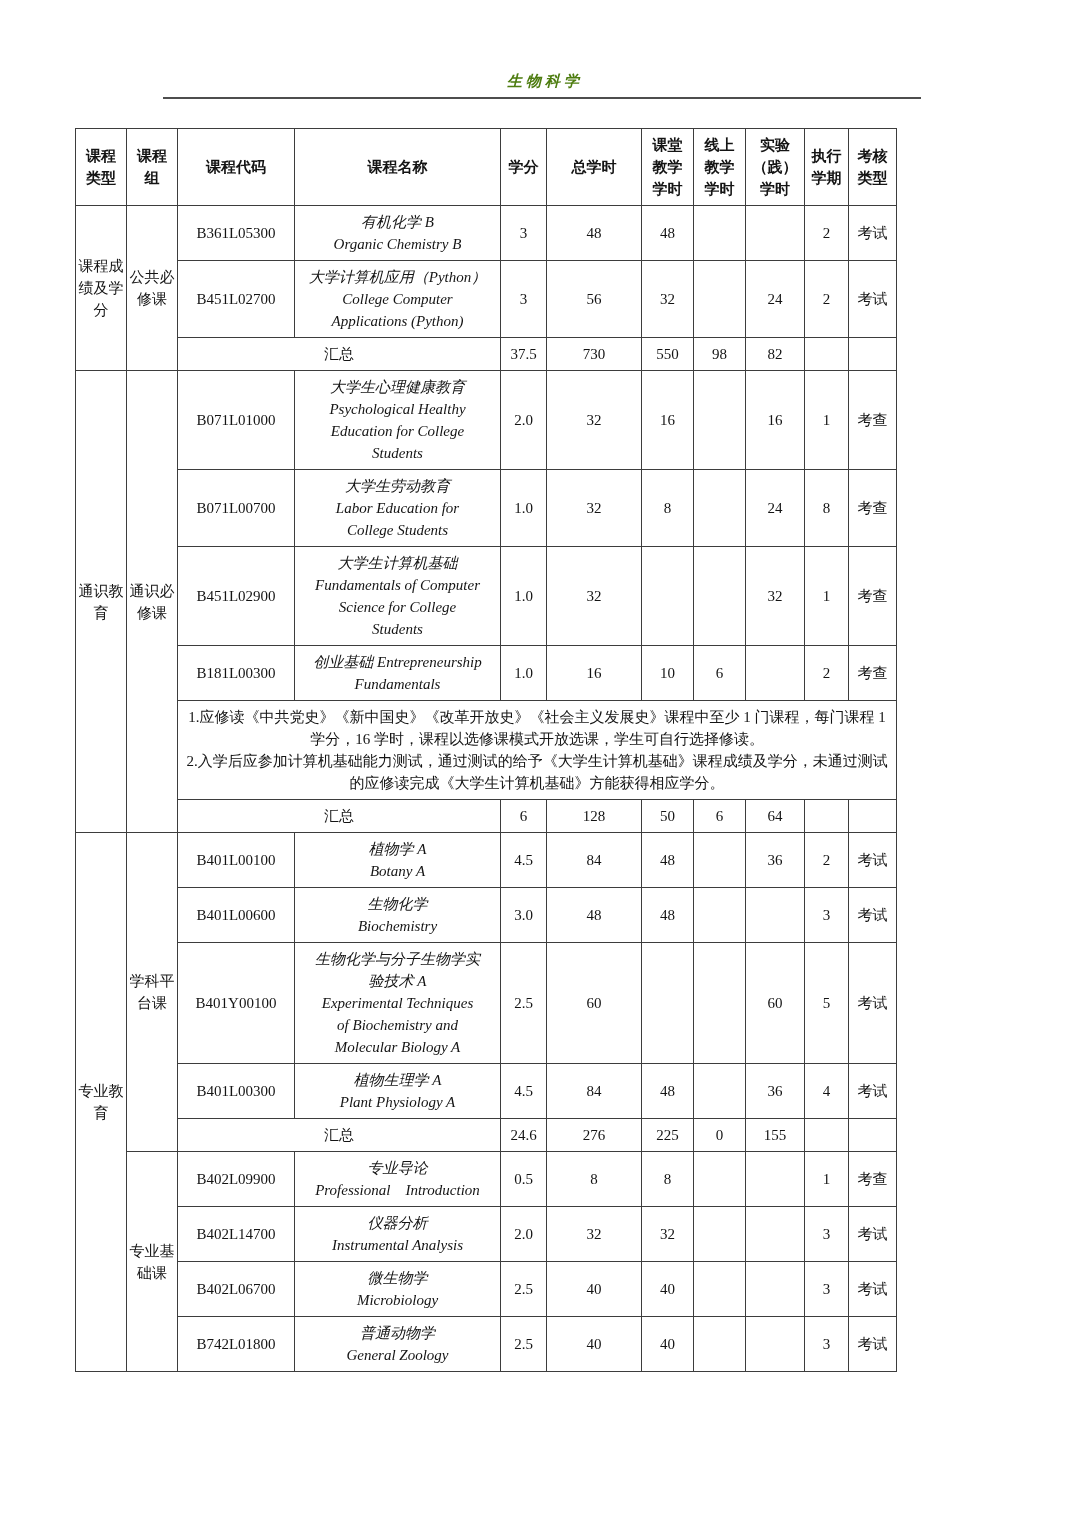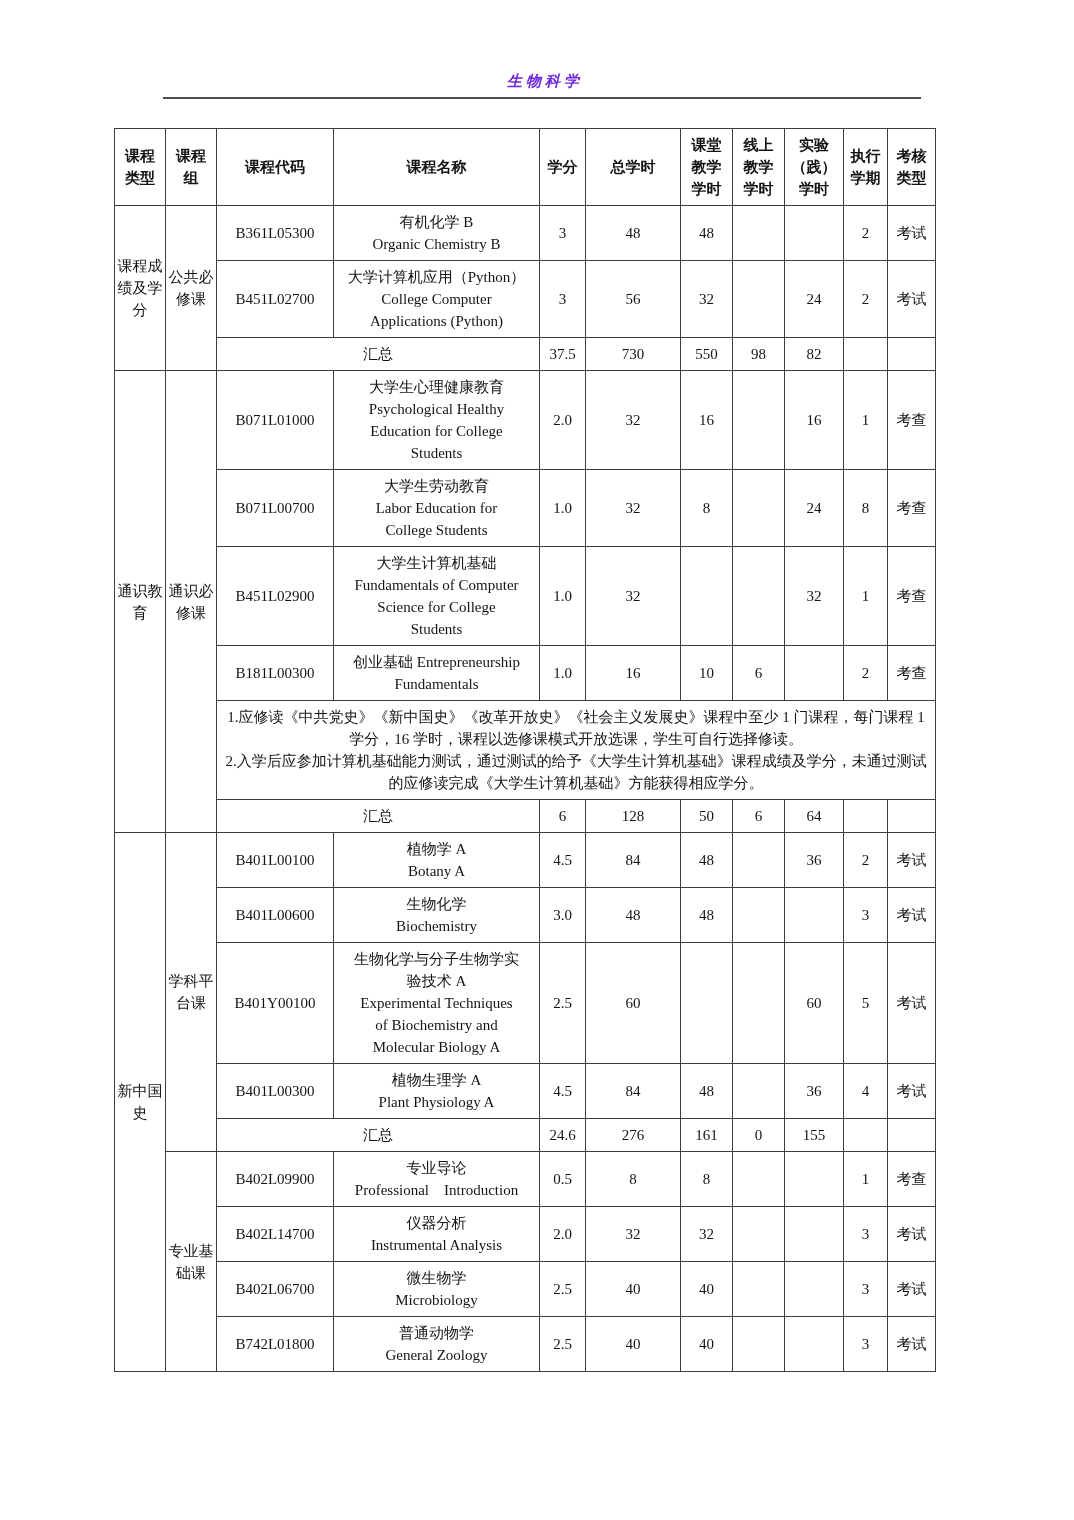--- a/index.html
+++ b/index.html
@@ -15,32 +15,32 @@
     background: #ffffff;
     overflow: hidden;
   }
   .doc-title {
     padding-top: 72px;
     text-align: center;
     font-size: 15px;
     font-weight: bold;
     font-style: italic;
     letter-spacing: 4px;
-    color: #6d28d9;
+    color: #4d7c0f;
     padding-left: 16px;
   }
   .title-rule {
     margin: 6px 0 0 163px;
     width: 758px;
     border-top: 2px solid #4e4e4e;
   }
   table.course {
     border-collapse: collapse;
     table-layout: fixed;
-    margin: 29px 0 0 114px;
+    margin: 29px 0 0 75px;
     width: 821px;
     border: 1.5px solid #3a3a3a;
   }
   table.course th, table.course td {
     border: 1px solid #3d3d3d;
     font-size: 15px;
     line-height: 22px;
     padding: 5px 2px;
     text-align: center;
     vertical-align: middle;
@@ -50,20 +50,21 @@
   table.course th {
     font-weight: bold;
     padding: 5px 1px;
   }
   td.vcell {
     padding: 5px 6px;
     word-break: break-all;
   }
   td.name {
     padding: 5px 3px;
+    font-style: italic;
   }
   td.note-cell {
     text-align: left;
     line-height: 26px;
     padding: 4px 7px 6px 7px;
   }
   tr.summary-row td {
     font-weight: normal;
   }
 </style>
@@ -194,21 +195,21 @@
           <td colspan="2">汇总</td>
           <td>6</td>
           <td>128</td>
           <td>50</td>
           <td>6</td>
           <td>64</td>
           <td></td>
           <td></td>
         </tr>
         <tr>
-          <td class="vcell" rowspan="9">新中国史</td>
+          <td class="vcell" rowspan="9">专业教育</td>
           <td class="vcell" rowspan="5">学科平台课</td>
           <td>B401L00100</td>
           <td class="name">植物学 A<br>Botany A</td>
           <td>4.5</td>
           <td>84</td>
           <td>48</td>
           <td></td>
           <td>36</td>
           <td>2</td>
           <td>考试</td>
@@ -243,21 +244,21 @@
           <td>48</td>
           <td></td>
           <td>36</td>
           <td>4</td>
           <td>考试</td>
         </tr>
         <tr class="summary-row">
           <td colspan="2">汇总</td>
           <td>24.6</td>
           <td>276</td>
-          <td>161</td>
+          <td>225</td>
           <td>0</td>
           <td>155</td>
           <td></td>
           <td></td>
         </tr>
         <tr>
           <td class="vcell" rowspan="4">专业基础课</td>
           <td>B402L09900</td>
           <td class="name">专业导论<br>Professional　Introduction</td>
           <td>0.5</td>

